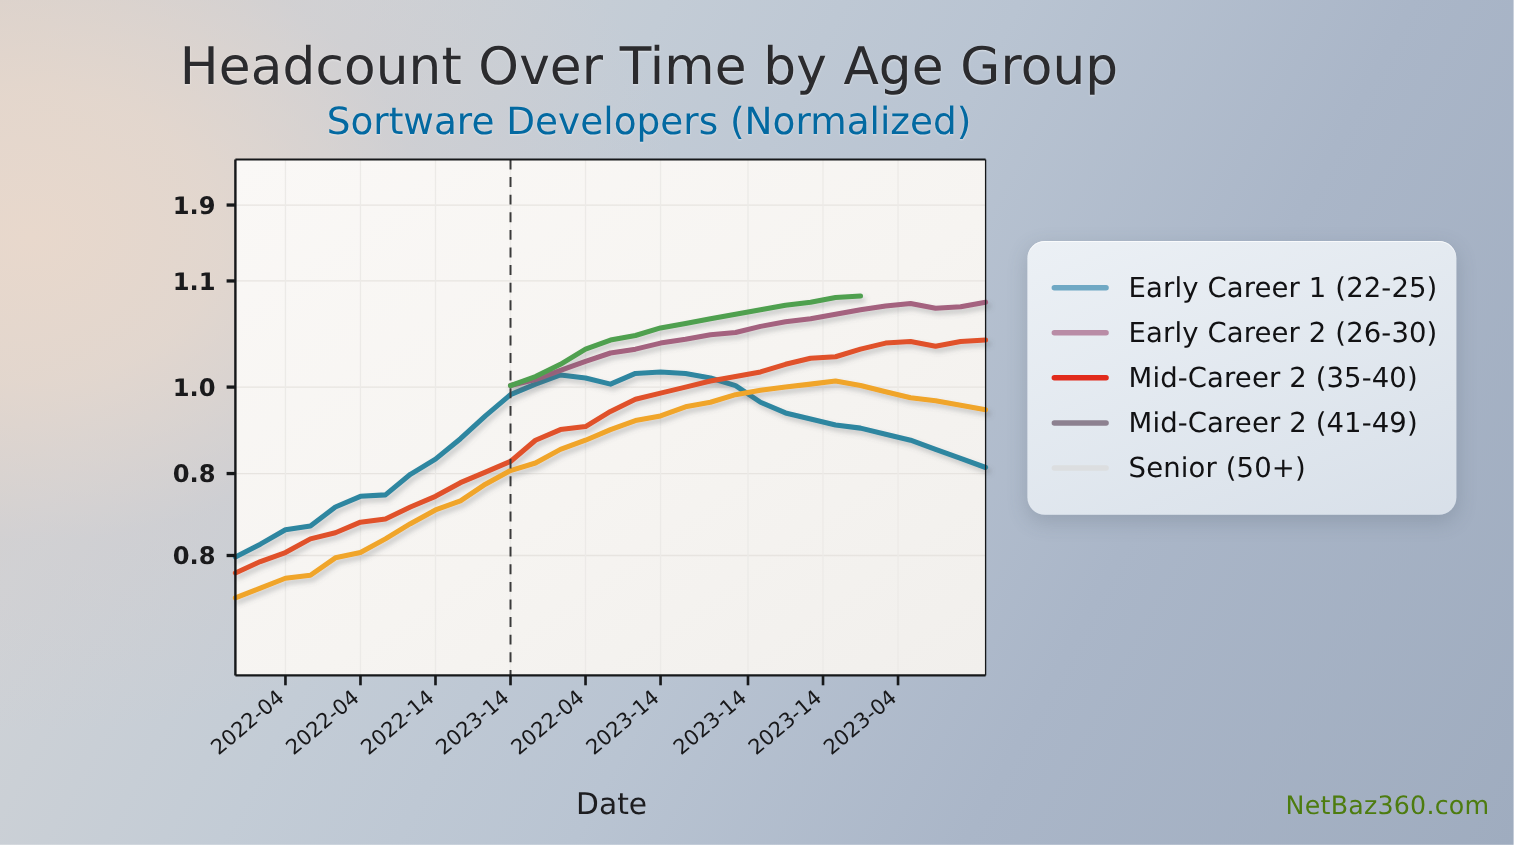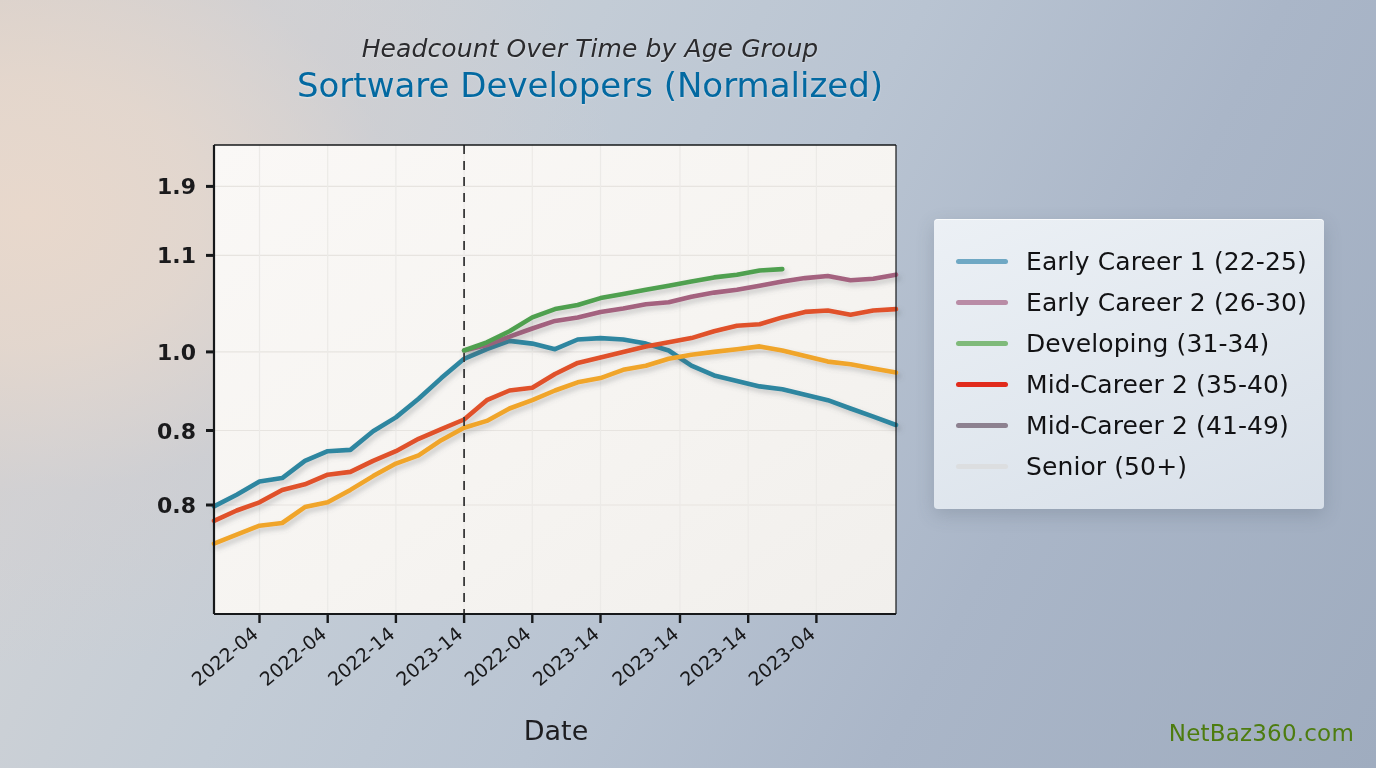--- a/index.html
+++ b/index.html
@@ -16,27 +16,26 @@
 
   
   .title-block {
     position: absolute;
     left: 0; top: 34px;
     width: 1180px;
     text-align: center;
     pointer-events: none;
   }
   .chart-title {
-    font-size: 25px;
+    font-size: 47px;
     font-weight: 400;
     color: #2b2b2e;
     letter-spacing: 0.1px;
     line-height: 1.16;
     text-shadow: 0 1px 2px rgba(255,255,255,0.45);
-    font-style: italic;
   }
   .chart-subtitle {
     font-size: 34px;
     font-weight: 400;
     color: #0369a1;
     line-height: 1.2;
     margin-top: 2px;
     text-shadow: 0 1px 2px rgba(255,255,255,0.45);
   }
 
@@ -54,21 +53,21 @@
   }
   .tick-text-y { font-size: 22px; fill: #1a1a1c; font-weight: 700; }
   .tick-text-x { font-size: 19px; fill: #18181a; }
 
   
   #legend {
     position: absolute;
     left: 934px; top: 219px;
     width: 390px;
     padding: 22px 20px 22px 22px;
-    border-radius: 4px;
+    border-radius: 16px;
     background: linear-gradient(160deg, rgba(240,244,248,0.93) 0%, rgba(231,237,243,0.90) 55%, rgba(223,230,238,0.88) 100%);
     box-shadow: 0 6px 18px rgba(70,80,95,0.22), 0 1px 0 rgba(255,255,255,0.7) inset;
   }
   .legend-row {
     display: flex;
     align-items: center;
     height: 41px;
   }
   .legend-swatch {
     width: 52px; height: 5px;
@@ -189,24 +188,20 @@
   <div id="legend">
     <div class="legend-row">
       <span class="legend-swatch" style="background: rgb(111, 168, 196);"></span>
       <span class="legend-label">Early Career 1 (22-25)</span>
     </div>
     <div class="legend-row">
       <span class="legend-swatch" style="background: rgb(185, 140, 166);"></span>
       <span class="legend-label">Early Career 2 (26-30)</span>
     </div>
     <div class="legend-row">
-      <span class="legend-swatch" style="background: rgb(127, 186, 122);"></span>
-      <span class="legend-label">Developing (31-34)</span>
-    </div>
-    <div class="legend-row">
       <span class="legend-swatch" style="background: rgb(225, 43, 28);"></span>
       <span class="legend-label">Mid-Career 2 (35-40)</span>
     </div>
     <div class="legend-row">
       <span class="legend-swatch" style="background: rgb(141, 129, 144);"></span>
       <span class="legend-label">Mid-Career 2 (41-49)</span>
     </div>
     <div class="legend-row">
       <span class="legend-swatch" style="background: rgb(220, 222, 224);"></span>
       <span class="legend-label">Senior (50+)</span>

